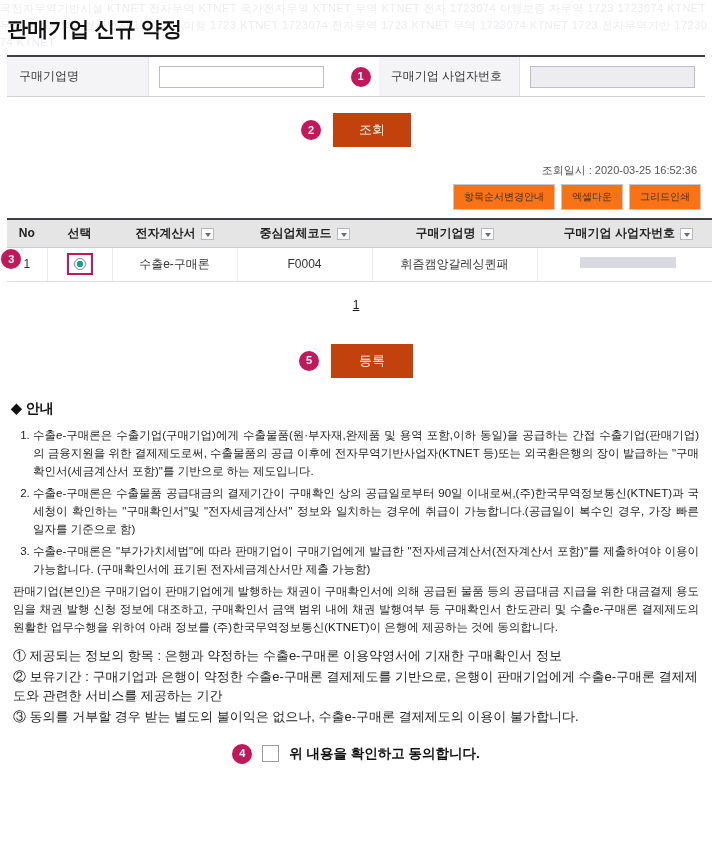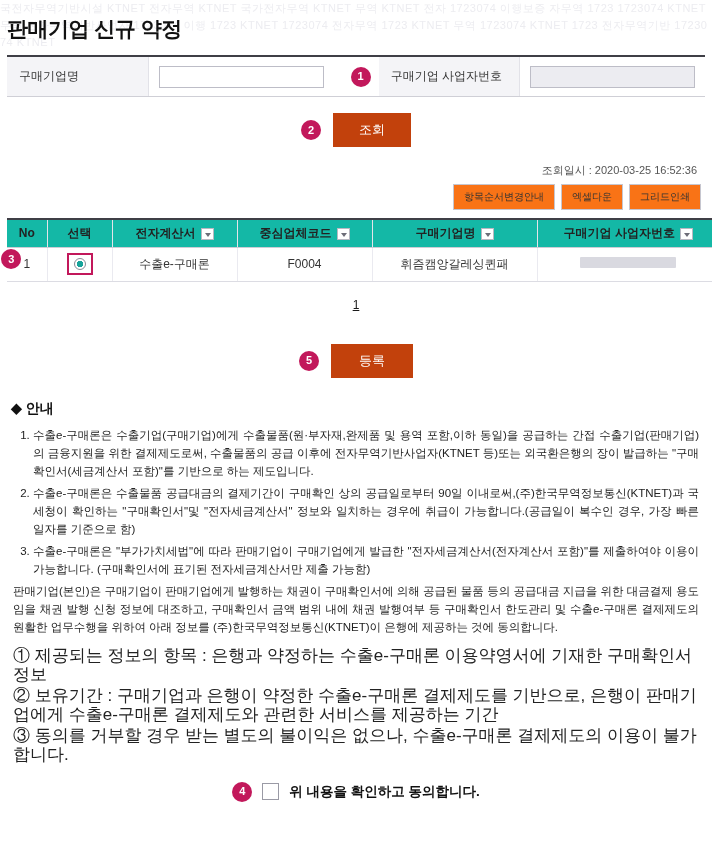--- a/index.html
+++ b/index.html
@@ -144,21 +144,21 @@
   }
 
   
   table.grid {
     width: 712px;
     border-collapse: collapse;
     border-top: 2px solid #3f3f46;
     font-size: 12px;
   }
   table.grid thead th {
-    background: #14b8a6;
+    background: #e5e5e5;
     border-bottom: 1px solid #cdcdd5;
     border-right: 1px solid #e4e4ea;
     height: 28px;
     font-weight: bold;
     color: #222;
     font-size: 12px;
     padding: 0 4px;
     white-space: nowrap;
     margin-left: 24px;
   }
@@ -238,21 +238,21 @@
   ol.notice li { margin-bottom: 4px; text-align: justify; }
 
   .agree-para {
     font-size: 11.5px;
     line-height: 18px;
     margin: 4px 6px 10px 6px;
     text-align: justify;
     color: #222;
   }
   .agree-list {
-    font-size: 17px;
+    font-size: 13px;
     line-height: 19px;
     margin: 0 6px;
     color: #222;
   }
   .agree-list div { margin-bottom: 2px; }
 
   .confirm-row {
     display: flex;
     align-items: center;
     justify-content: center;

